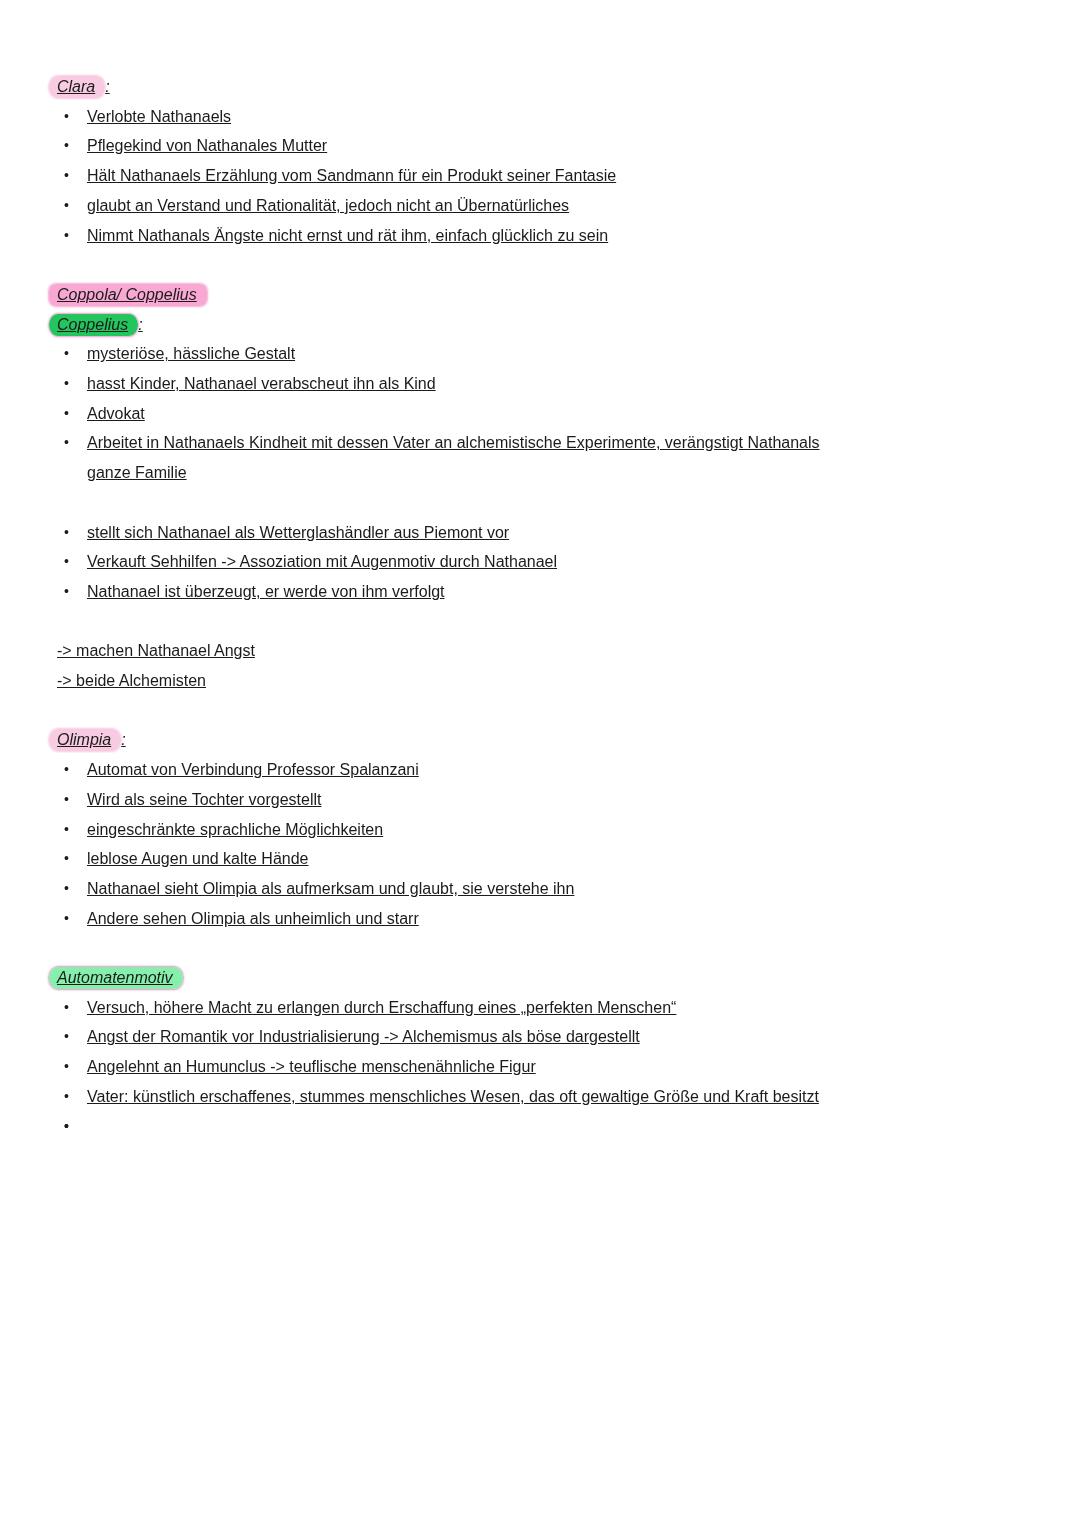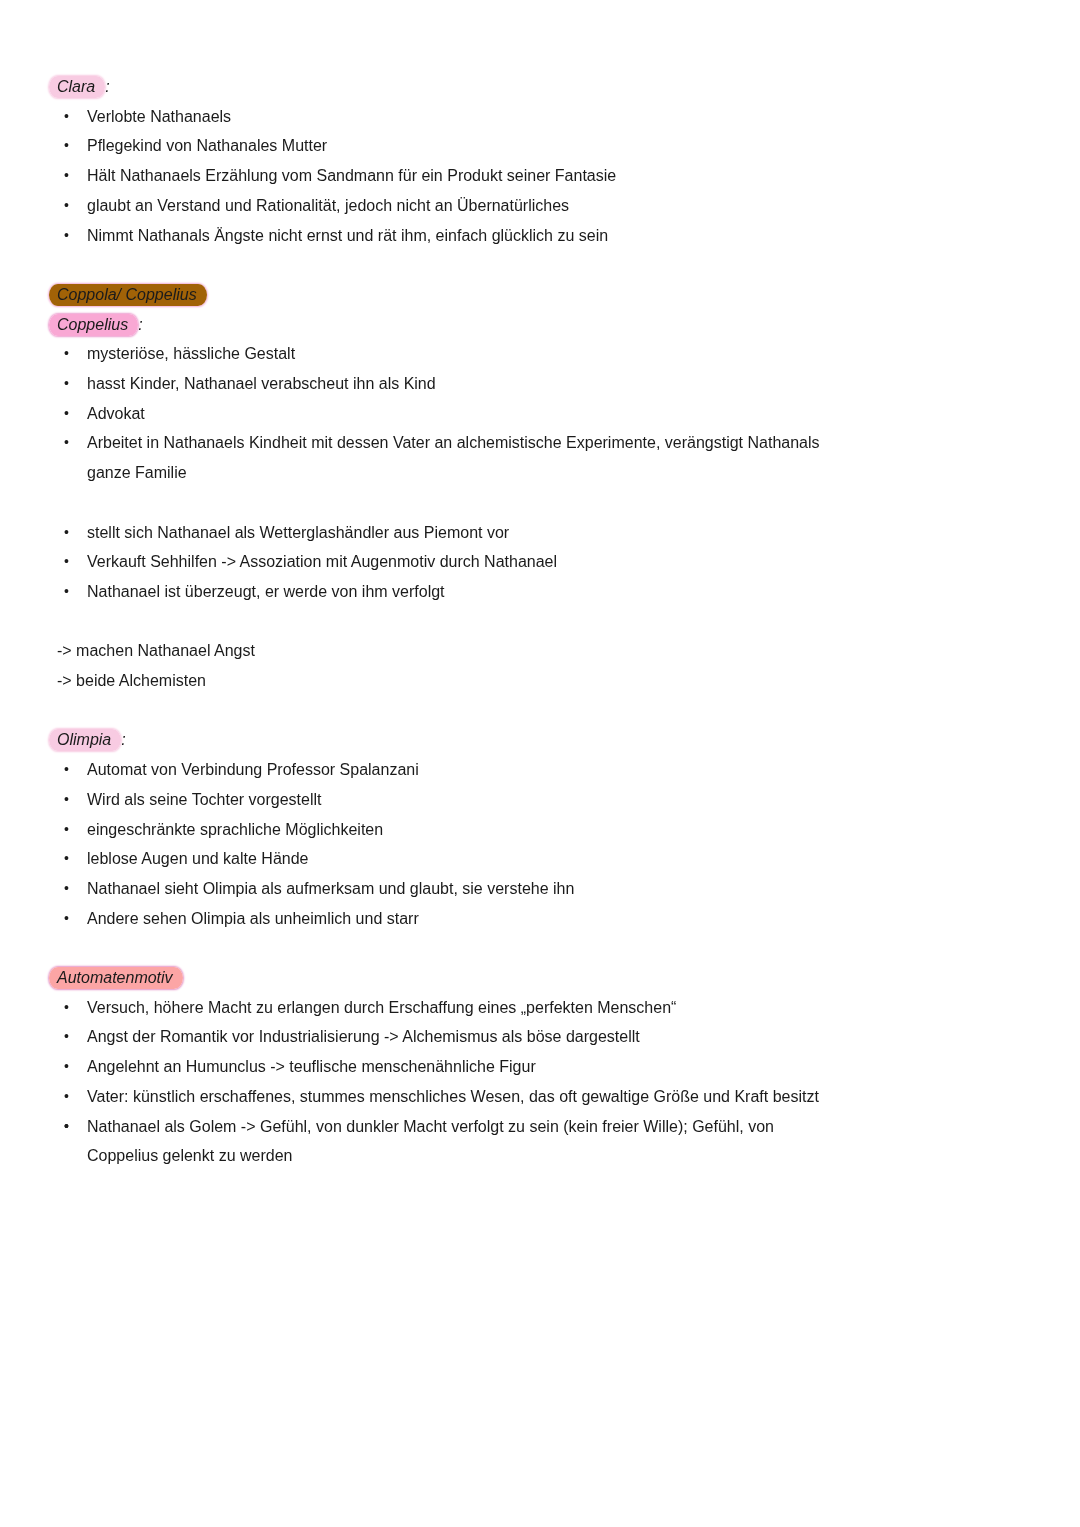--- a/index.html
+++ b/index.html
@@ -15,42 +15,43 @@
     font-family: "Liberation Sans", "DejaVu Sans", sans-serif;
     color: #1b1b1b;
     -webkit-font-smoothing: antialiased;
   }
   .page {
     box-sizing: border-box;
     width: 868px;
     height: 1527px;
     padding: 72px 44px 0 57px;
     background: #ffffff;
+    text-decoration: underline;
   }
   .doc-section {
     margin: 0 0 29.7px 0;
   }
   .line {
     position: relative;
     font-size: 16px;
     line-height: 29.7px;
     white-space: normal;
   }
   .heading-line {
     font-style: italic;
   }
   .hl {
     padding: 2px 10px 3px 8px;
     margin-left: -8px;
     border-radius: 9px / 11px;
   }
   .hl-light  { background: #f8cbe2; box-shadow: 0 0 2px 1px #f8cbe2; }
-  .hl-medium { background: #a16207; box-shadow: 0 0 2px 1px #f2aed5; }
-  .hl-dark   { background: #f9a8d4; box-shadow: 0 0 2px 1px #ec9bce; }
-  .hl-deep   { background: #fca5a5; box-shadow: 0 0 2px 1px #e593c6; }
+  .hl-medium { background: #f9a8d4; box-shadow: 0 0 2px 1px #f2aed5; border-radius: 7px; }
+  .hl-dark   { background: #22c55e; box-shadow: 0 0 2px 1px #ec9bce; }
+  .hl-deep   { background: #86efac; box-shadow: 0 0 2px 1px #e593c6; }
   .bullet-line {
     padding-left: 30px;
   }
   .bullet-marker {
     position: absolute;
     left: 7px;
     top: 0;
     font-size: 14px;
     line-height: 29.7px;
     color: #1b1b1b;
@@ -97,15 +98,15 @@
       <div class="line bullet-line"><span class="bullet-marker">•</span><span class="item-text">Nathanael sieht Olimpia als aufmerksam und glaubt, sie verstehe ihn</span></div>
       <div class="line bullet-line"><span class="bullet-marker">•</span><span class="item-text">Andere sehen Olimpia als unheimlich und starr</span></div>
     </section>
     <section class="doc-section">
       <div class="line heading-line"><span class="hl hl-deep">Automatenmotiv</span></div>
       <div class="line bullet-line"><span class="bullet-marker">•</span><span class="item-text">Versuch, höhere Macht zu erlangen durch Erschaffung eines „perfekten Menschen“</span></div>
       <div class="line bullet-line"><span class="bullet-marker">•</span><span class="item-text">Angst der Romantik vor Industrialisierung -&gt; Alchemismus als böse dargestellt</span></div>
       <div class="line bullet-line"><span class="bullet-marker">•</span><span class="item-text">Angelehnt an Humunclus -&gt; teuflische menschenähnliche Figur</span></div>
       <div class="line bullet-line"><span class="bullet-marker">•</span><span class="item-text">Vater: künstlich erschaffenes, stummes menschliches Wesen, das oft gewaltige Größe und Kraft besitzt</span></div>
       <div class="line bullet-line"><span class="bullet-marker">•</span></div>
-      <div class="line bullet-line"><span class="bullet-marker">•</span><span class="item-text">Nathanael als Golem -&gt; Gefühl, von dunkler Macht verfolgt zu sein (kein freier Wille); Gefühl, von Coppelius gelenkt zu werden</span></div>
+      <div class="line bullet-line"><span class="bullet-marker">•</span></div>
     </section>
   </div>
 
 </body></html>

